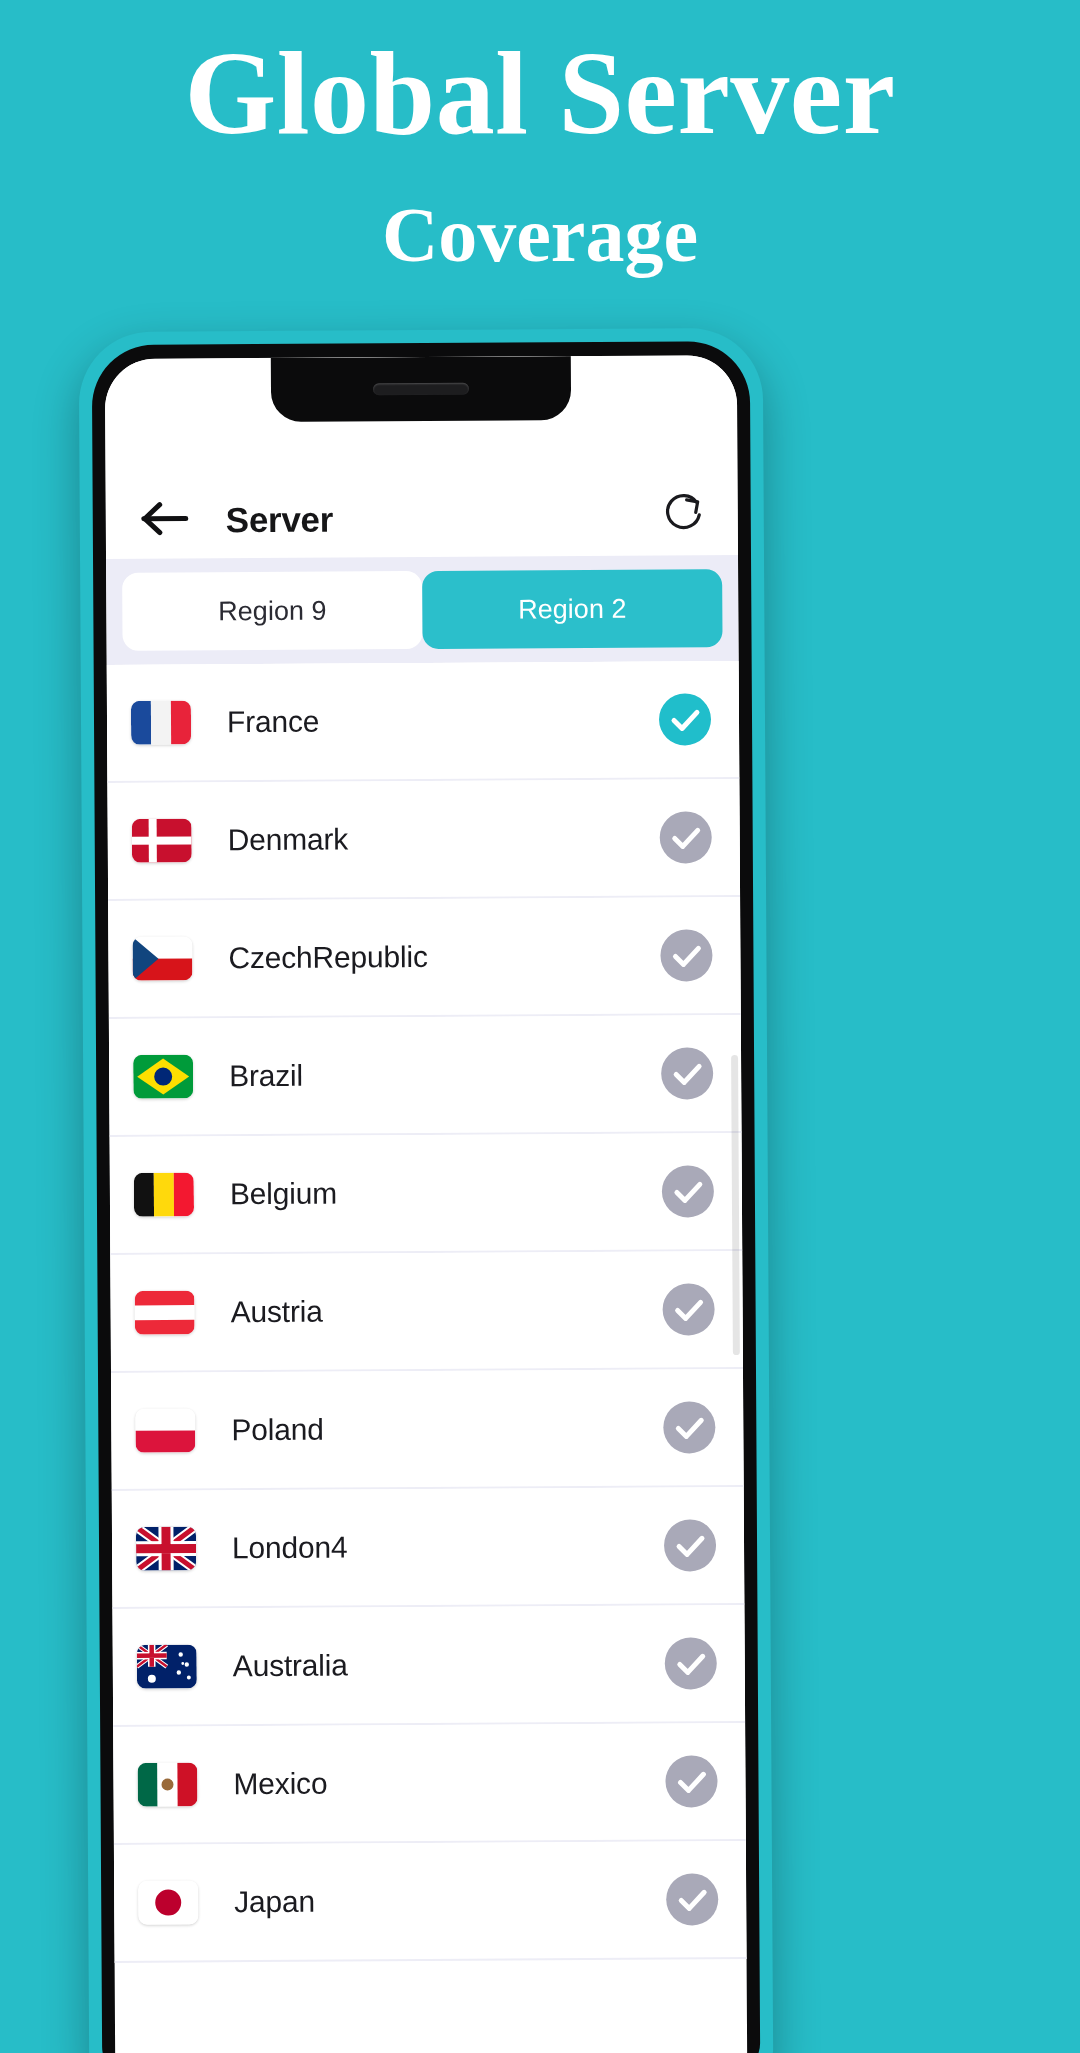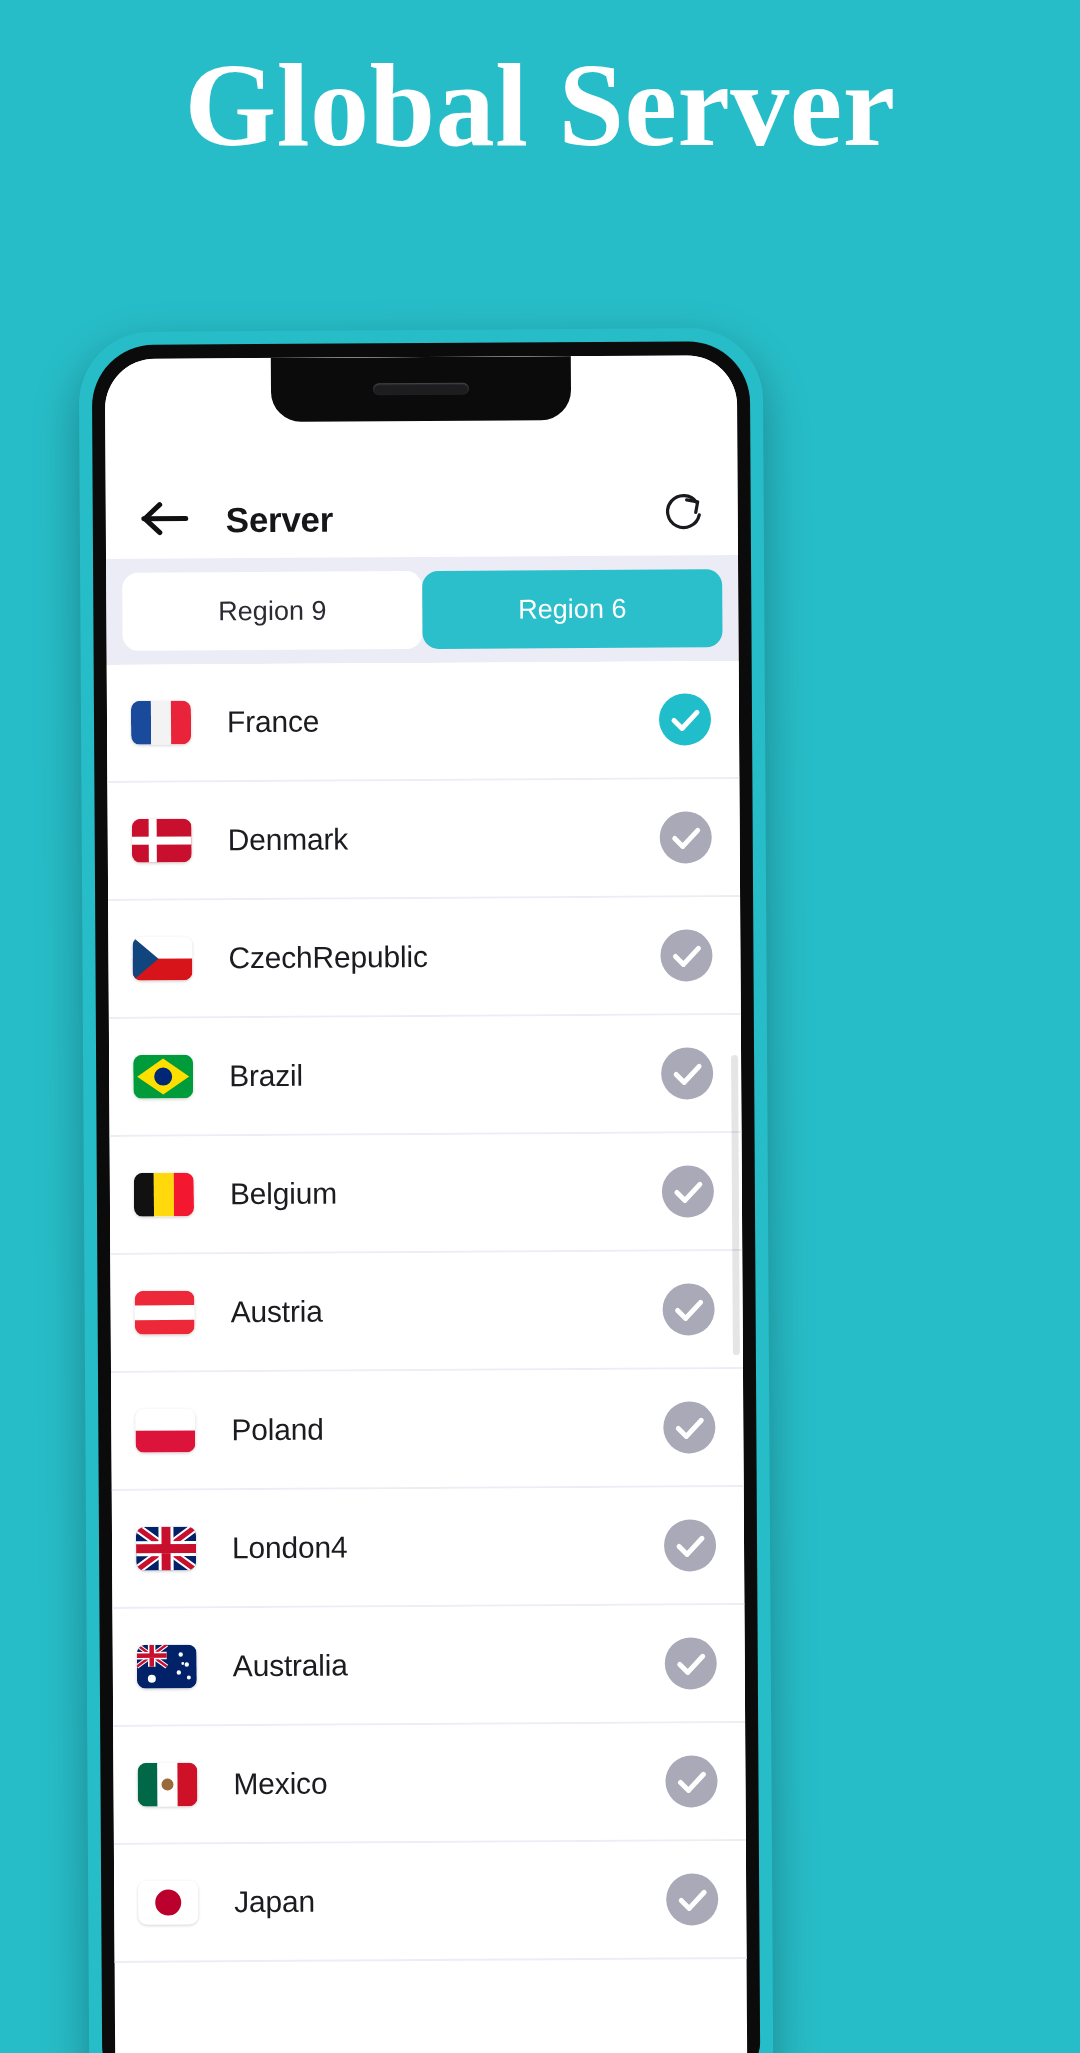--- a/index.html
+++ b/index.html
@@ -9,21 +9,21 @@
     background: #27BDC8;
     overflow: hidden;
     position: relative;
   }
 
   
   .promo {
     position: absolute;
     top: 0; left: 0; width: 1080px; height: 310px;
     text-align: center;
-    padding-top: 46px;
+    padding-top: 34px;
   }
   .promo-title {
     font-family: "Liberation Serif", "DejaVu Serif", serif;
     font-weight: bold;
     font-size: 118px;
     line-height: 1.02;
     color: #ffffff;
     letter-spacing: 0.5px;
     white-space: nowrap;
   }
@@ -189,20 +189,21 @@
     height: 300px;
     border-radius: 4px;
     background: rgba(0,0,0,0.10);
   }
 </style>
 </head>
 <body>
 
 <div class="promo">
   <div class="promo-title">Global Server</div>
+  <div class="promo-sub">Coverage</div>
 </div>
 
 <div class="phone">
   <div class="phone-inner">
     <div class="screen">
 
       <div class="notch">
         <div class="speaker"></div>
       </div>
 
@@ -221,21 +222,21 @@
           </svg>
         </div>
       </div>
 
       <div class="seg-wrap">
         <div class="seg">
           <div class="seg-item">
             <span>Region 9</span>
           </div>
           <div class="seg-item active">
-            <span>Region 6</span>
+            <span>Region 2</span>
           </div>
         </div>
       </div>
 
       <div class="list">
 
         <div class="row">
           <span class="flag">
             <svg viewBox="0 0 60 44">
                 <rect width="20" height="44" fill="#1A4A9C"></rect>

